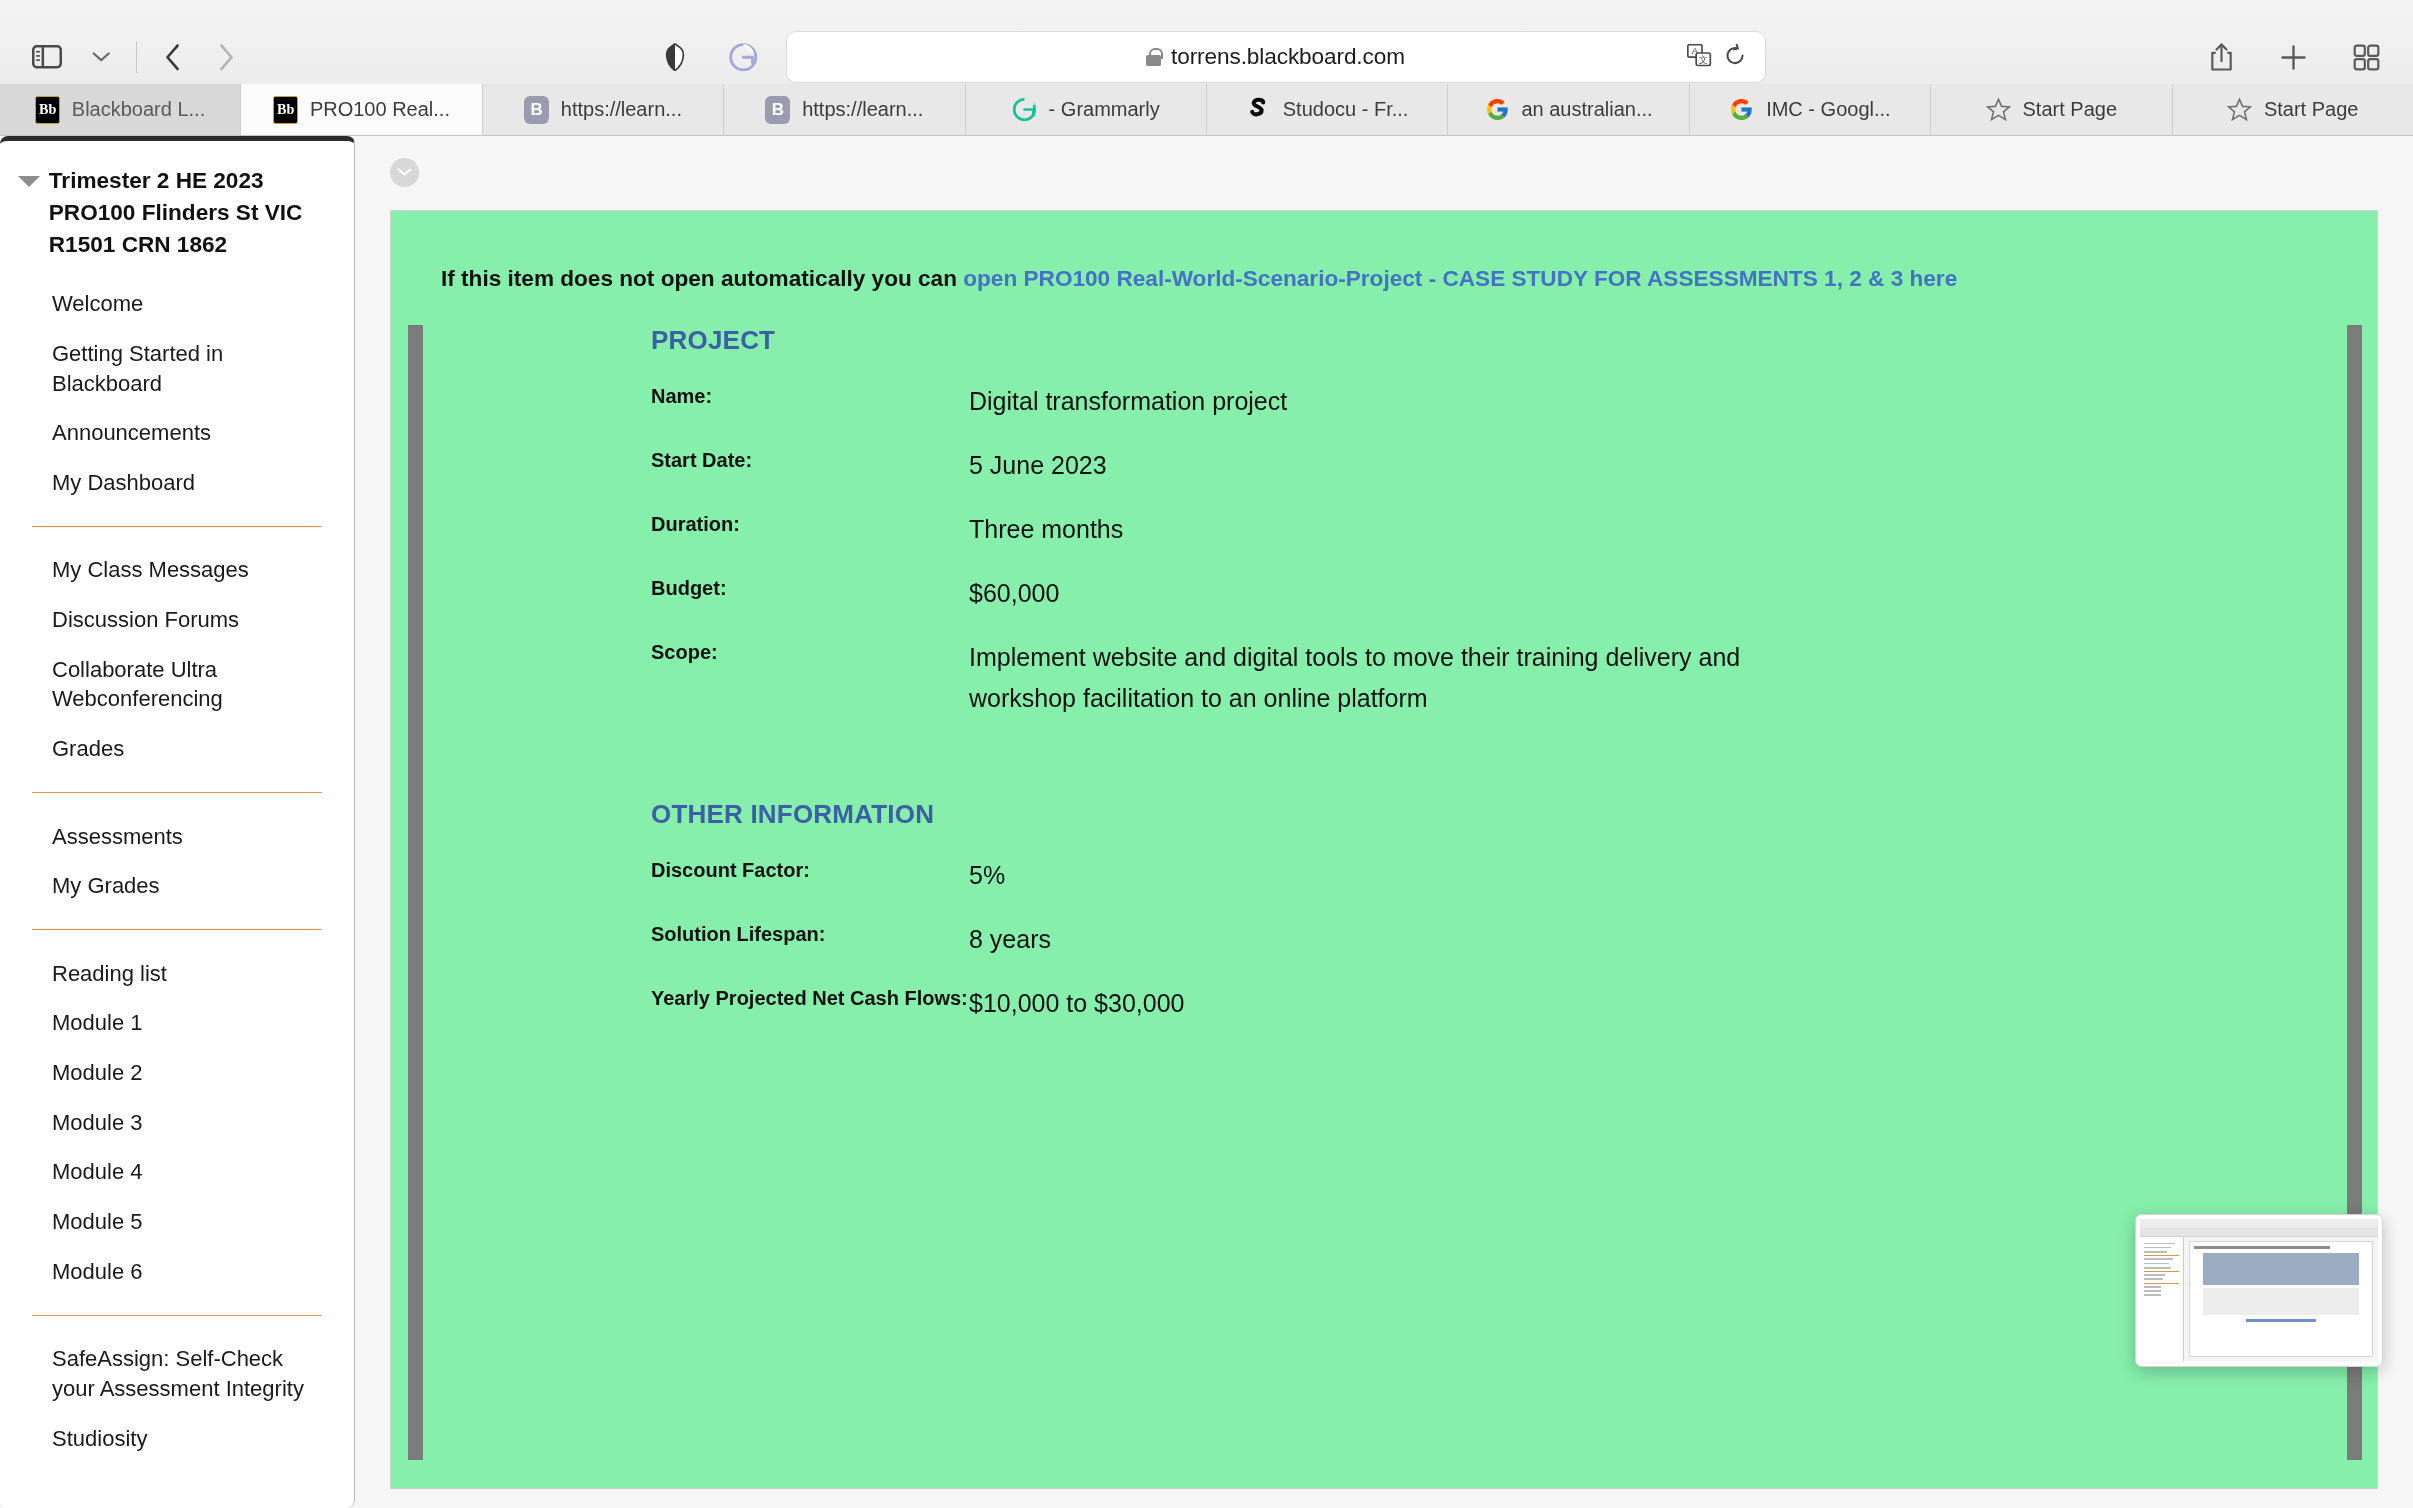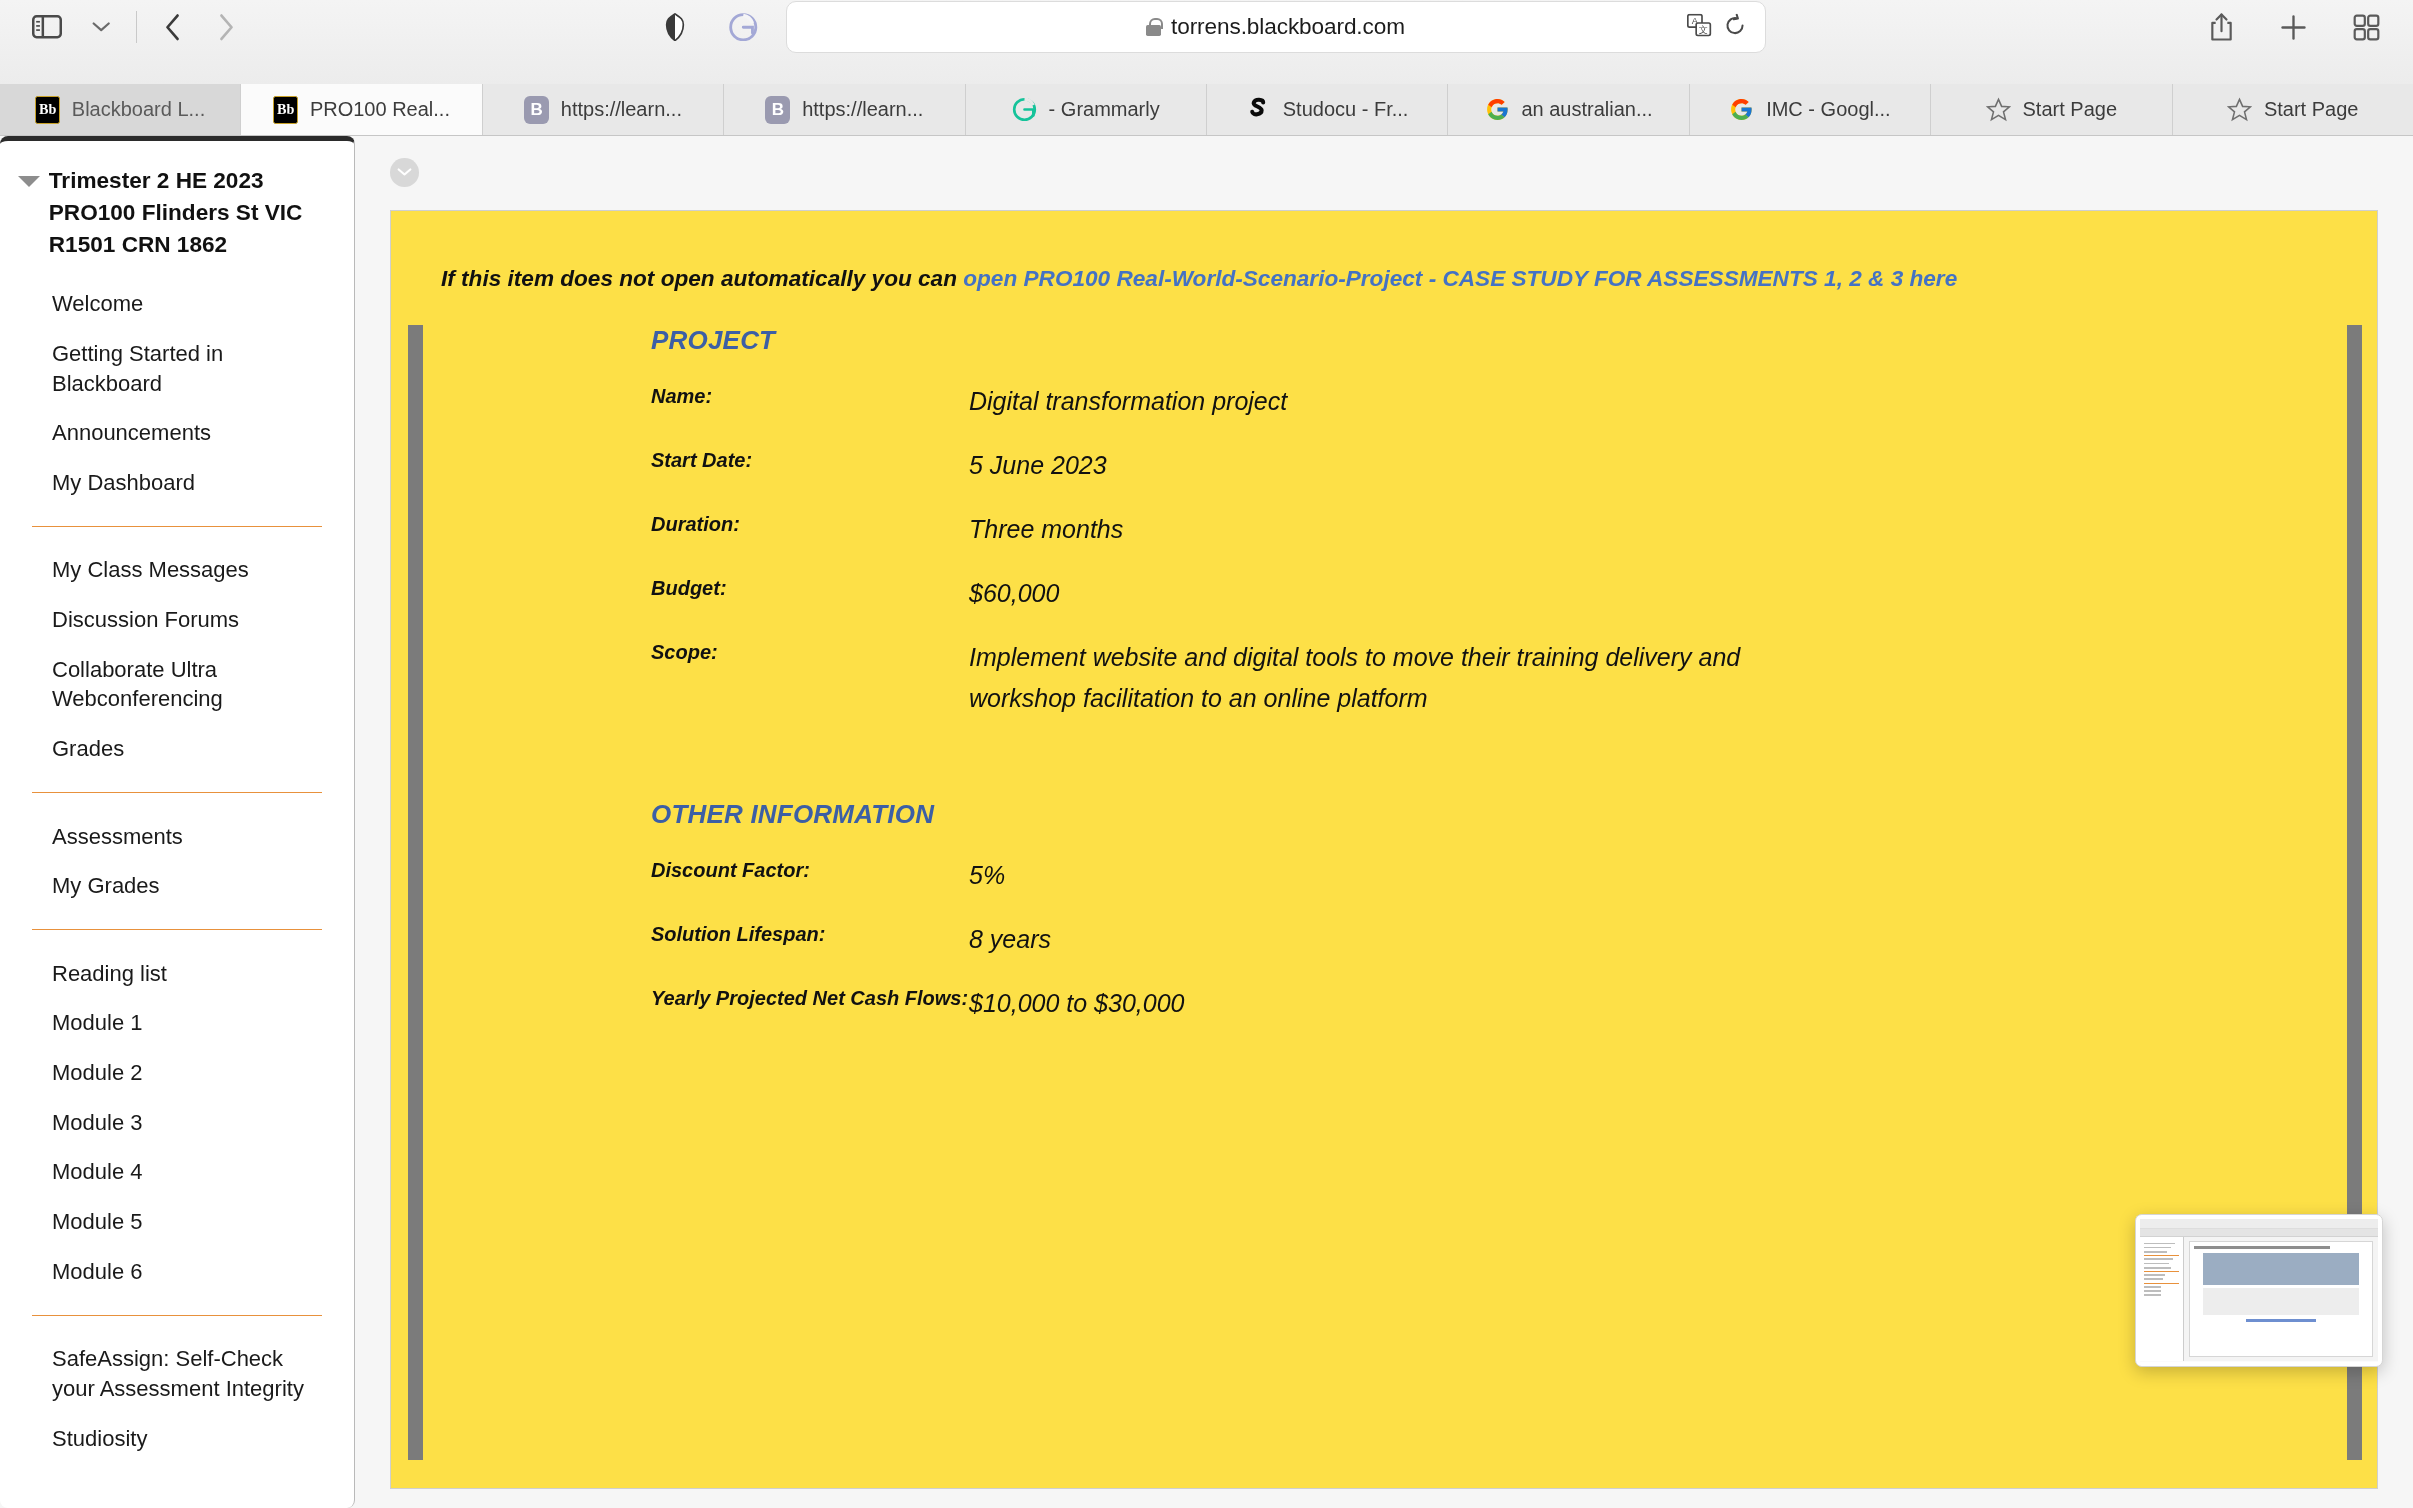--- a/index.html
+++ b/index.html
@@ -8,21 +8,21 @@
     overflow: hidden;
     font-family: "Liberation Sans", sans-serif;
     background: #ffffff;
   }
 
   
   .browser-toolbar {
     height: 84px;
     background: linear-gradient(to bottom, #f4f4f4, #ececec);
     display: flex;
-    align-items: flex-start;
+    align-items: flex-end;
     padding: 0 20px;
     position: relative;
   }
   .tb-left { display: flex; align-items: center; gap: 0; }
   .icon-btn {
     width: 54px; height: 54px;
     display: flex; align-items: center; justify-content: center;
     color: #4a4a4a;
   }
   .icon-btn svg { display: block; }
@@ -203,26 +203,25 @@
   .chev-circle {
     width: 28.5px; height: 28.5px;
     border-radius: 50%;
     background: #d8d8d8;
     display: flex; align-items: center; justify-content: center;
   }
   .chev-circle svg { display: block; }
 
   .content-card {
     margin: 0 35px 0 35px;
-    background: #fde047;
+    background: #86efac;
     border: 0.8px solid #cfcfcf;
     height: calc(100% - 71px);
     position: relative;
     overflow: hidden;
-    font-style: italic;
   }
   .card-notice {
     font-size: 22.6px;
     font-weight: bold;
     color: #111;
     padding: 53px 0 0 50px;
     line-height: 1.3;
   }
   .card-notice a {
     color: #4472c4;

